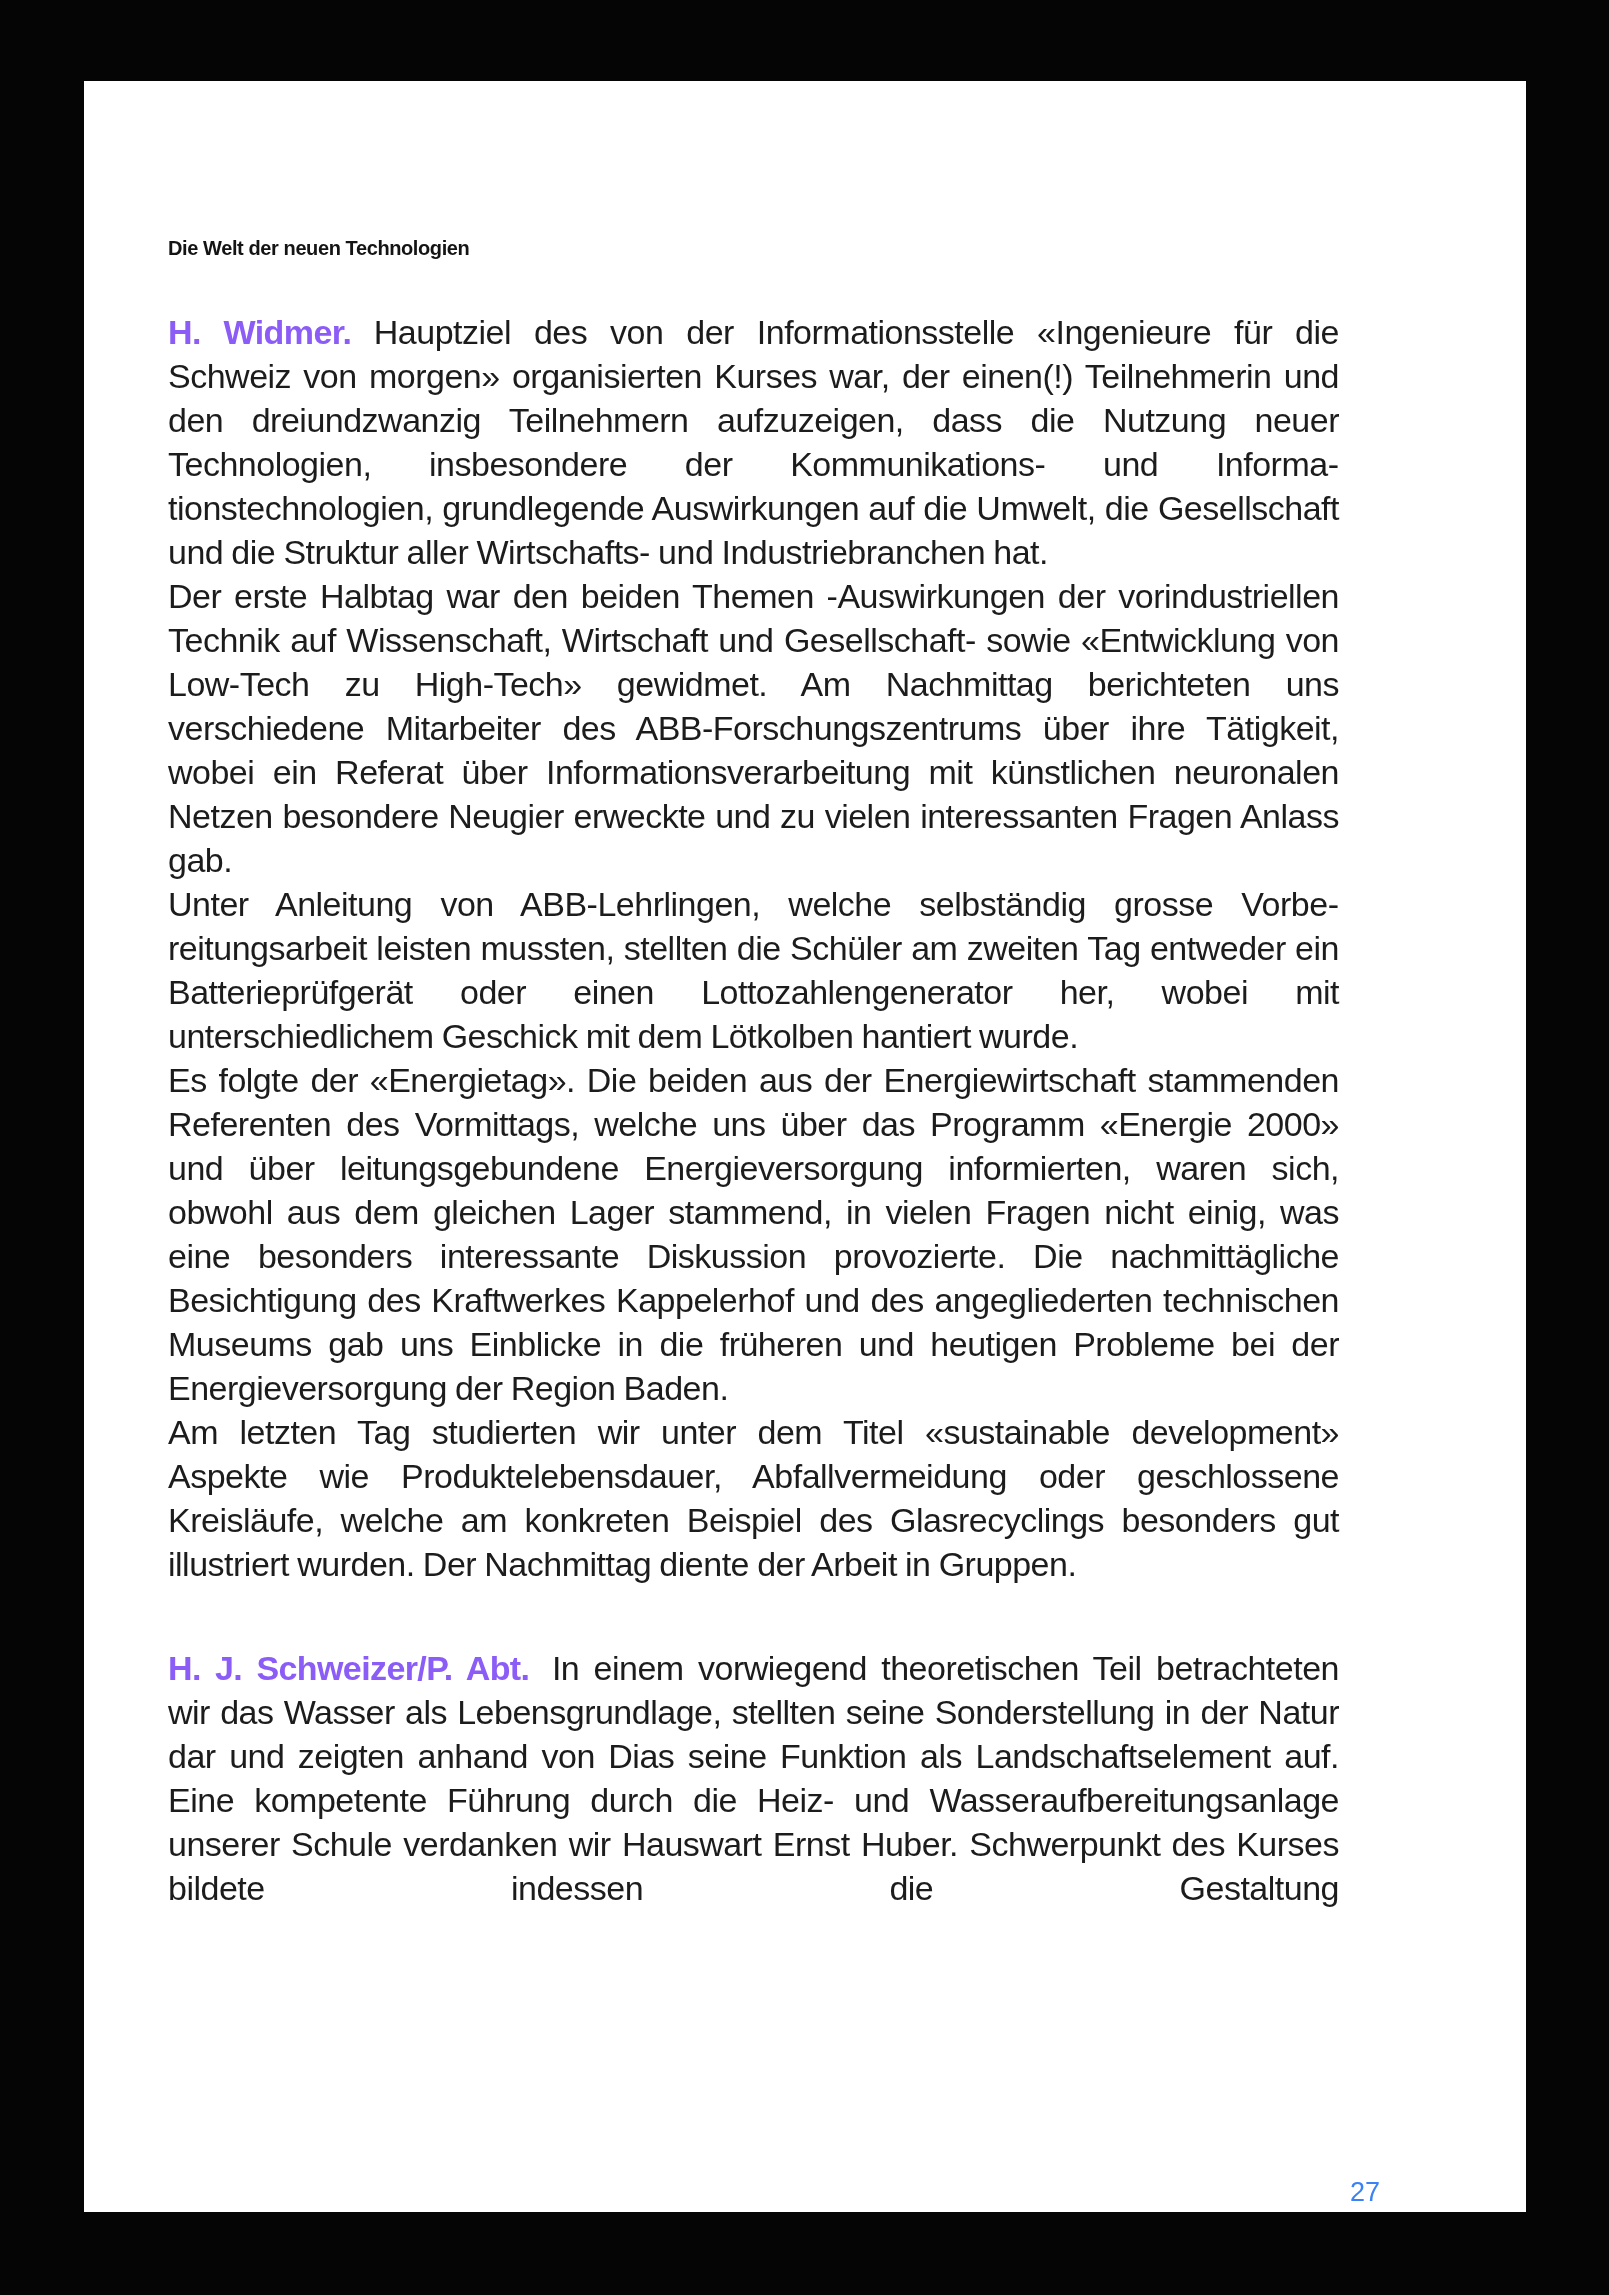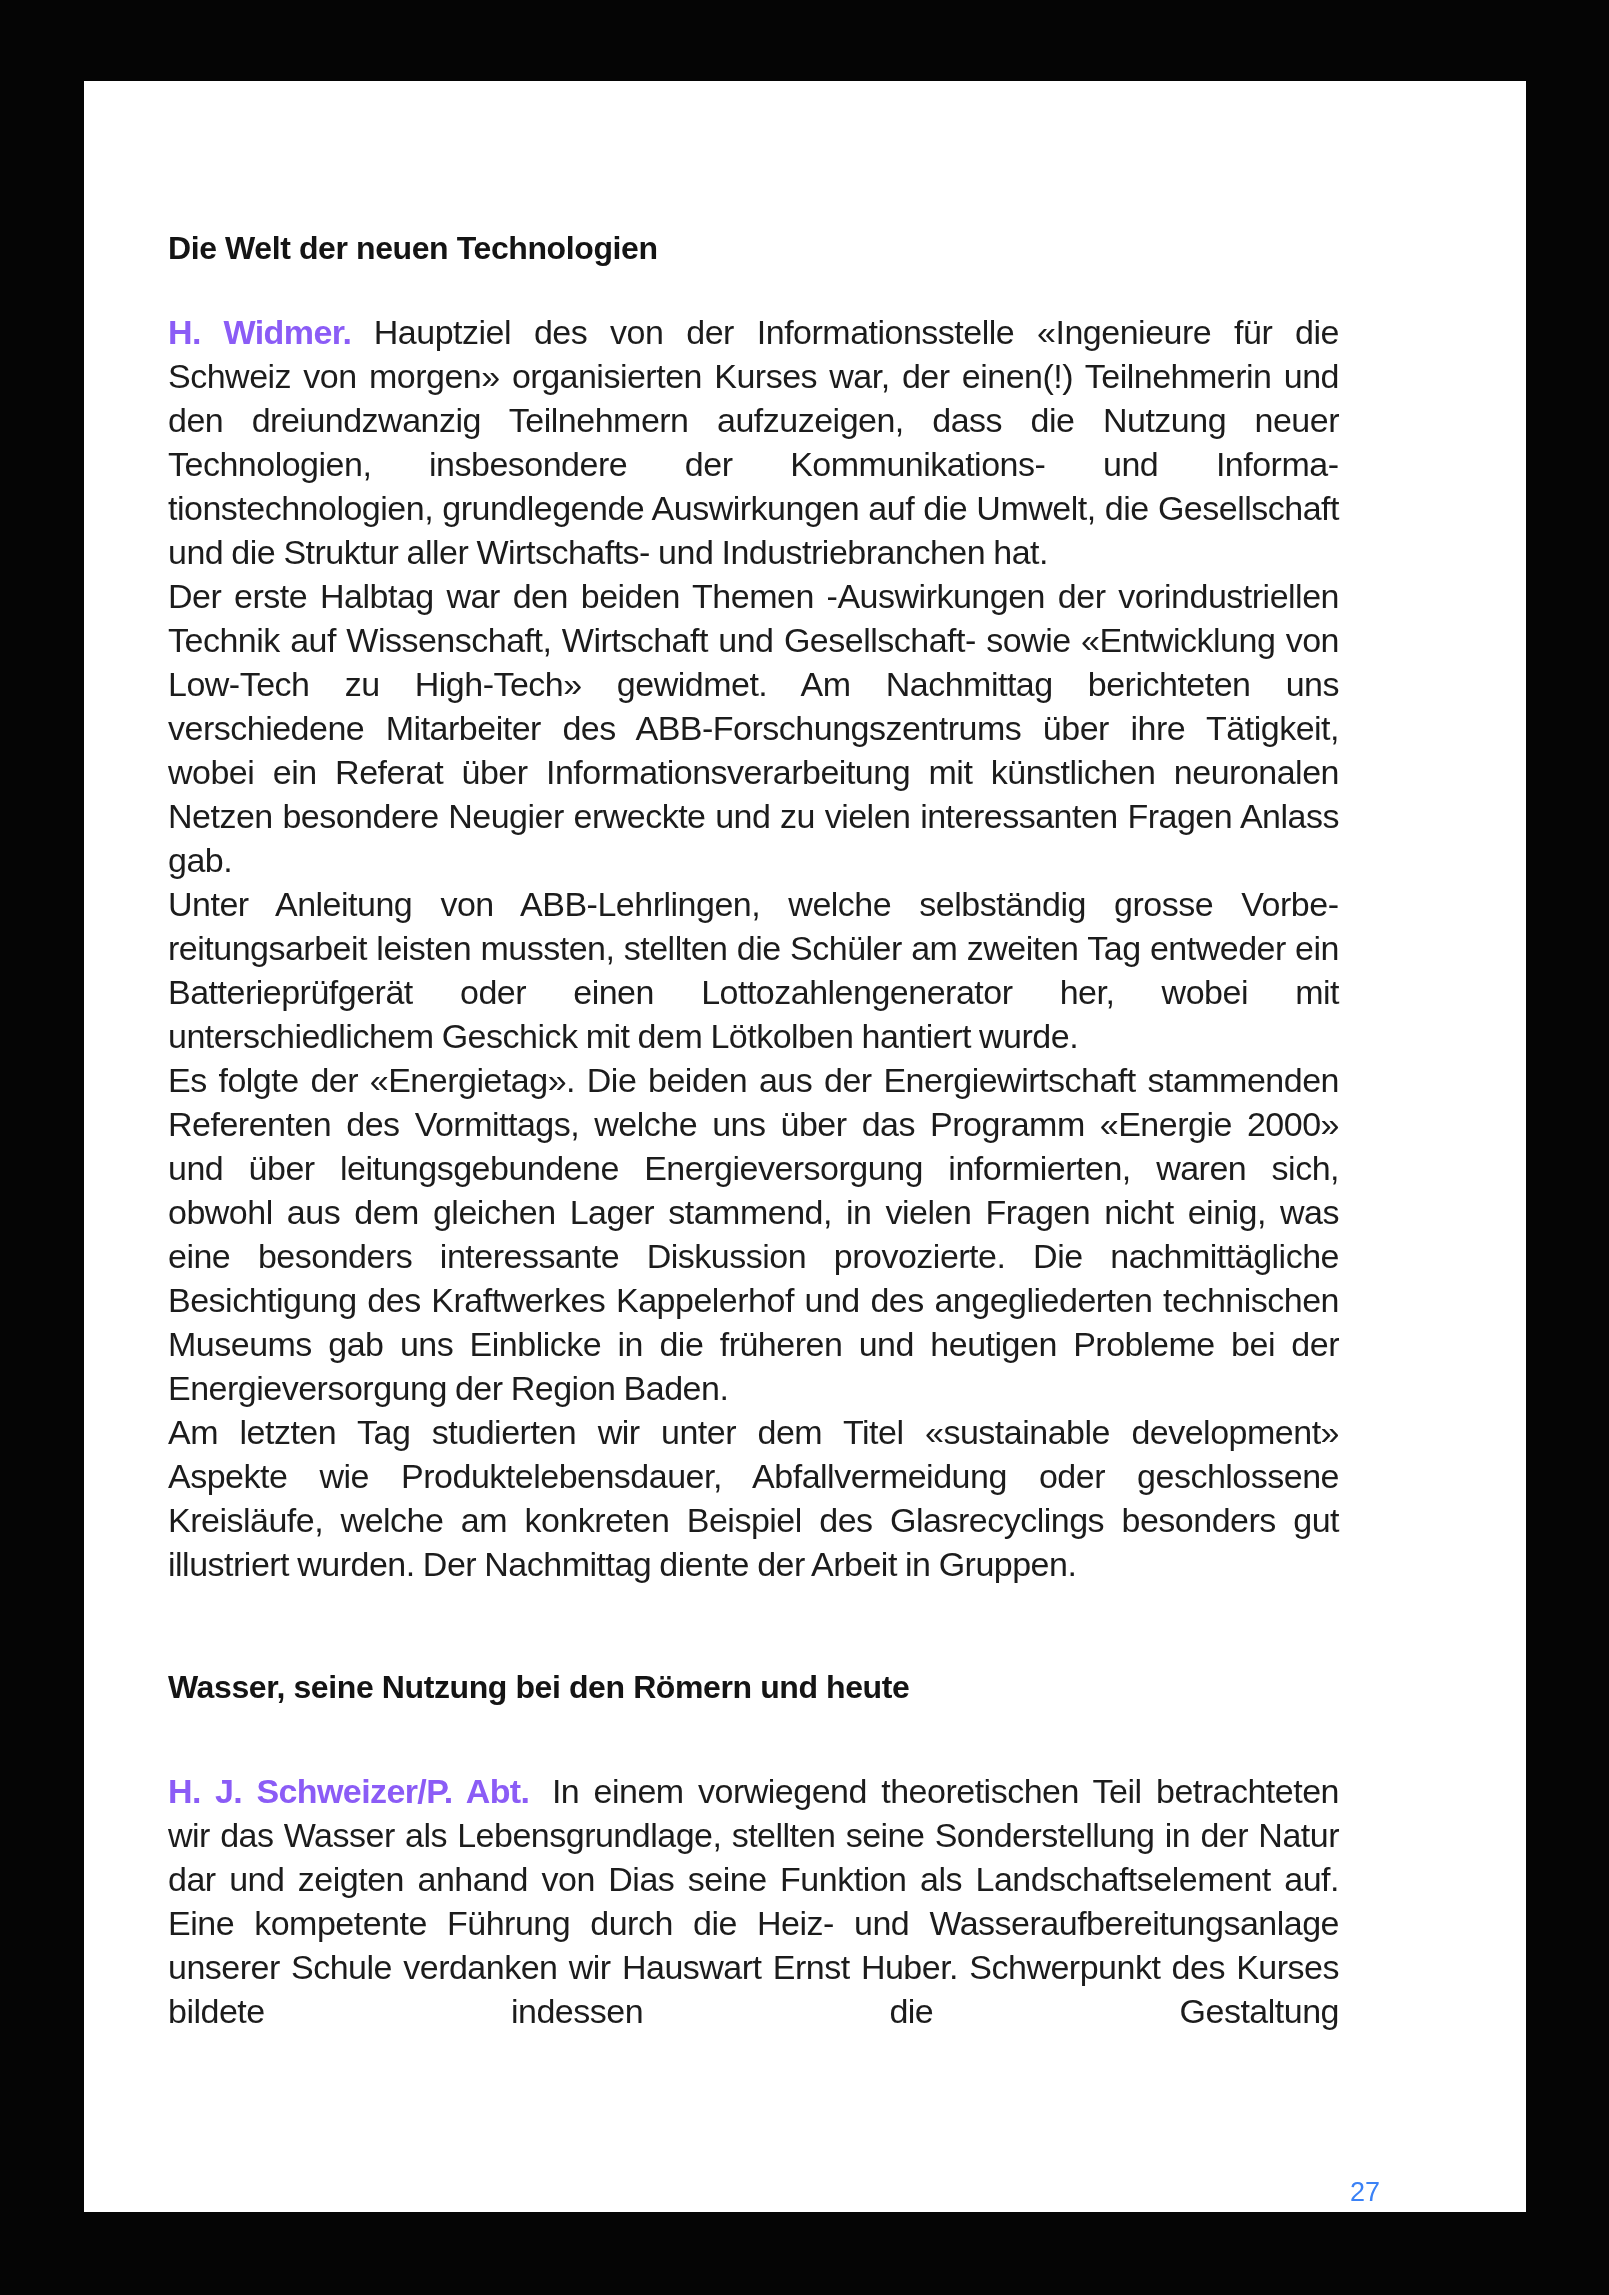--- a/index.html
+++ b/index.html
@@ -23,21 +23,21 @@
   }
   .content {
     position: absolute;
     left: 84px;
     top: 146px;
     width: 1171px;
     font-family: "Liberation Sans", sans-serif;
     color: #1c1c1c;
   }
   .section-title {
-    font-size: 32px;
+    font-size: 20px;
     font-weight: bold;
     letter-spacing: -0.4px;
     margin: 0;
     line-height: 43px;
     color: #141414;
   }
   .para-block {
     font-size: 34px;
     line-height: 44px;
     text-align: justify;
@@ -81,21 +81,20 @@
     <h2 class="section-title section1-title">Die Welt der neuen Technologien</h2>
 
     <div class="para-block section1-body justify-last">
       <p><span class="author">H. Widmer.</span><span class="author-gap"></span><span>Hauptziel des von der Informationsstelle «Ingenieure für die Schweiz von morgen» organisierten Kurses war, der einen(!) Teilnehmerin und den dreiundzwanzig Teilnehmern aufzuzeigen, dass die Nutzung neuer Technologien, insbesondere der Kommunikations- und Informa­tionstechnologien, grundlegende Auswirkungen auf die Umwelt, die Gesellschaft und die Struktur aller Wirtschafts- und Industriebranchen hat.</span></p>
       <p>Der erste Halbtag war den beiden Themen -Auswirkungen der vorindu­striellen Technik auf Wissenschaft, Wirtschaft und Gesellschaft- sowie «Entwicklung von Low-Tech zu High-Tech» gewidmet. Am Nach­mittag berichteten uns verschiedene Mitarbeiter des ABB-Forschungs­zentrums über ihre Tätigkeit, wobei ein Referat über Informations­verarbeitung mit künstlichen neuronalen Netzen besondere Neugier erweckte und zu vielen interessanten Fragen Anlass gab.</p>
       <p>Unter Anleitung von ABB-Lehrlingen, welche selbständig grosse Vorbe­reitungsarbeit leisten mussten, stellten die Schüler am zweiten Tag ent­weder ein Batterieprüfgerät oder einen Lottozahlengenerator her, wobei mit unterschiedlichem Geschick mit dem Lötkolben hantiert wurde.</p>
       <p>Es folgte der «Energietag». Die beiden aus der Energiewirtschaft stam­menden Referenten des Vormittags, welche uns über das Programm «Energie 2000» und über leitungsgebundene Energieversorgung infor­mierten, waren sich, obwohl aus dem gleichen Lager stammend, in vielen Fragen nicht einig, was eine besonders interessante Diskussion provo­zierte. Die nachmittägliche Besichtigung des Kraftwerkes Kappelerhof und des angegliederten technischen Museums gab uns Einblicke in die früheren und heutigen Probleme bei der Energieversorgung der Region Baden.</p>
       <p>Am letzten Tag studierten wir unter dem Titel «sustainable development» Aspekte wie Produktelebensdauer, Abfallvermeidung oder geschlossene Kreisläufe, welche am konkreten Beispiel des Glasrecyclings besonders gut illustriert wurden. Der Nachmittag diente der Arbeit in Gruppen.</p>
     </div>
 
-    <h2 class="section-title section2-title">Wasser, seine Nutzung bei den Römern und heute</h2>
 
     <div class="para-block section2-body">
       <p style="text-align-last: justify;"><span class="author">H. J. Schweizer/P. Abt.</span><span class="author-gap"></span><span>In einem vorwiegend theoretischen Teil betrachteten wir das Wasser als Lebensgrundlage, stellten seine Sonder­stellung in der Natur dar und zeigten anhand von Dias seine Funktion als Landschaftselement auf. Eine kompetente Führung durch die Heiz- und Wasseraufbereitungsanlage unserer Schule verdanken wir Hauswart Ernst Huber. Schwerpunkt des Kurses bildete indessen die Gestaltung</span></p>
     </div>
 
   </div>
 
   <div class="page-number">27</div>
 </div>
 

